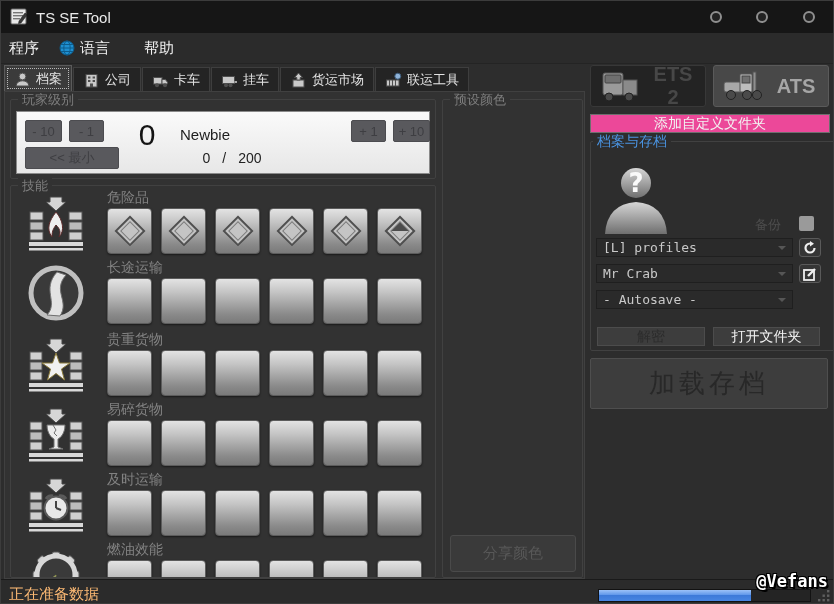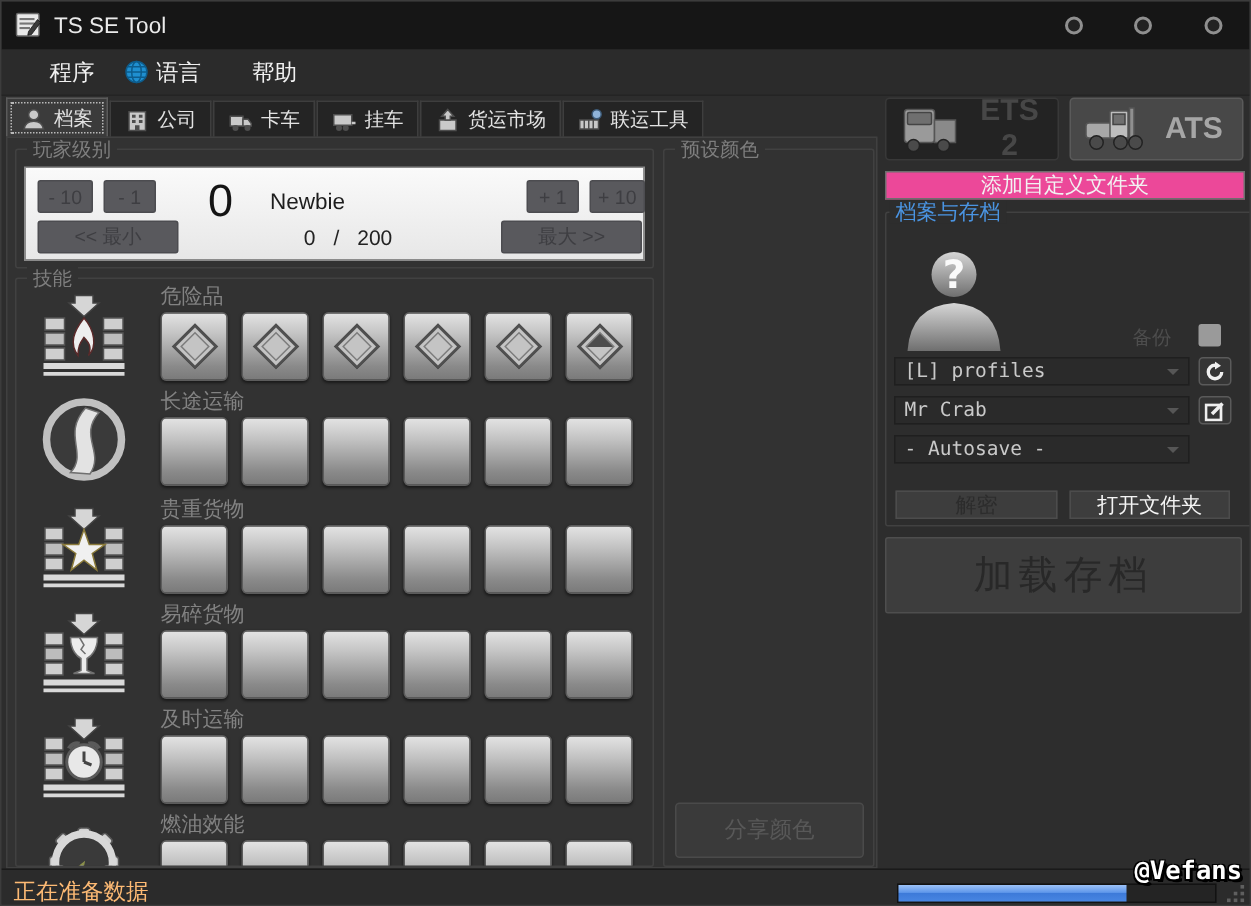--- a/index.html
+++ b/index.html
@@ -14,21 +14,21 @@
   .titlebar .appicon{ width:18px; height:18px; margin:0 8px 0 9px; }
   .titlebar .title{ font-size:15px; color:#eaeaea; }
   .winbtn{ position:absolute; top:10px; width:12px; height:12px; border:2px solid #8f8f8f;
            border-radius:50%; background:#222; }
 
   
   .menubar{ position:absolute; left:0; top:32px; width:100%; height:31px; background:#2b2b2b;
             display:flex; align-items:center; border-bottom:1px solid #242424;}
   .menuitem{ display:flex; align-items:center; gap:5px; padding:0 10px; height:100%;
              font-size:15px; color:#f0f0f0; cursor:default;}
-  .menuitem:first-child{ padding-left:32px; }
+  .menuitem:first-child{ padding-left:8px; }
 
   
   .tabstrip{ position:absolute; left:3px; top:64px; display:flex; align-items:flex-end; }
   .tab{ display:flex; align-items:center; gap:5px; height:25px; padding:0 9px;
         background:#242424; border:1px solid #3e3e3e; border-bottom:none;
         font-size:13px; color:#e3e3e3; margin-right:1px; }
   .tab.selected{ background:#3b3b3b; height:27px; border-color:#5b5b5b;
         outline:1px dotted #b9b9b9; outline-offset:-4px; }
   .tab .ticon{ width:17px; height:17px; flex:0 0 auto; }
 
@@ -233,21 +233,20 @@
         <div class="level-num">0</div>
         <div class="level-rank">Newbie</div>
         <div class="lvbtn" style="left:334px; top:8px; width:35px; height:22px">+ 1</div>
         <div class="lvbtn" style="left:376px; top:8px; width:37px; height:22px">+ 10</div>
         <div class="lvbtn" style="left:8px; top:35px; width:94px; height:22px">&lt;&lt; 最小</div>
         <div class="xp">
           <span>0</span>
           <span>/</span>
           <span>200</span>
         </div>
-        <div class="lvbtn" style="left:317px; top:35px; width:94px; height:22px">最大 &gt;&gt;</div>
       </div>
     </div>
 
     <div class="groupbox" style="left:5px; top:93px; width:426px; height:393px">
       <span class="grouplabel">技能</span>
       <div class="groupclip">
 
         <div class="skillrow" style="top:3px">
           <svg class="skillicon" viewBox="0 0 58 58">
             <polygon points="23,3 35,3 35,8 39,8 29,17 19,8 23,8" fill="#d6d6d6" stroke="#444"></polygon>

